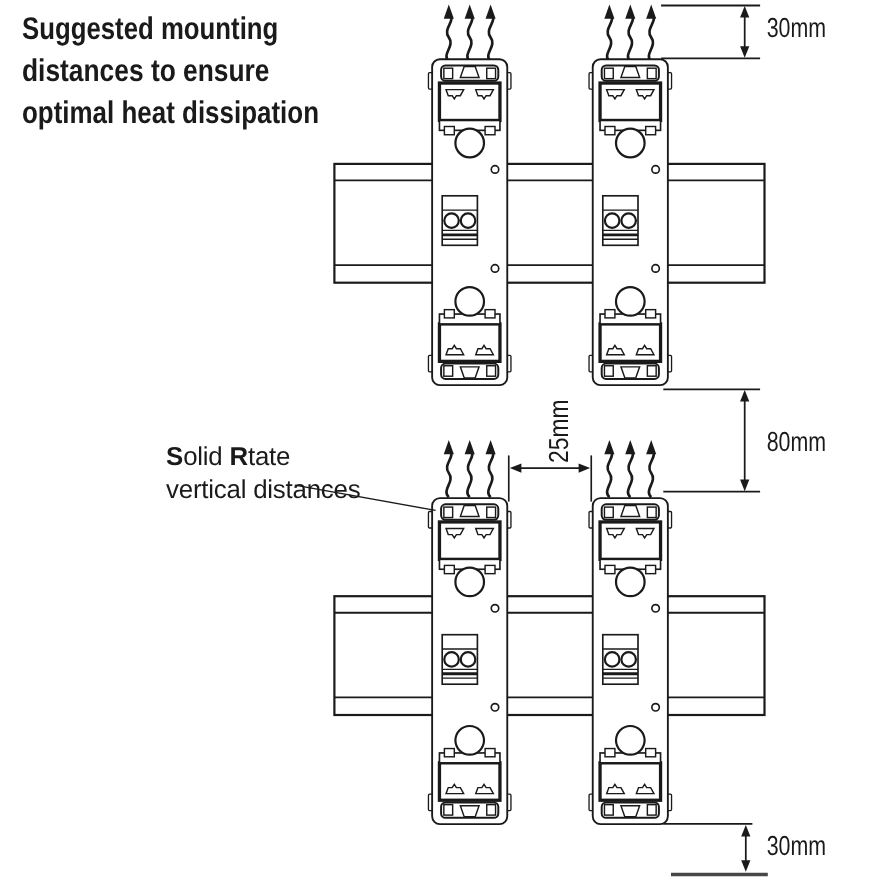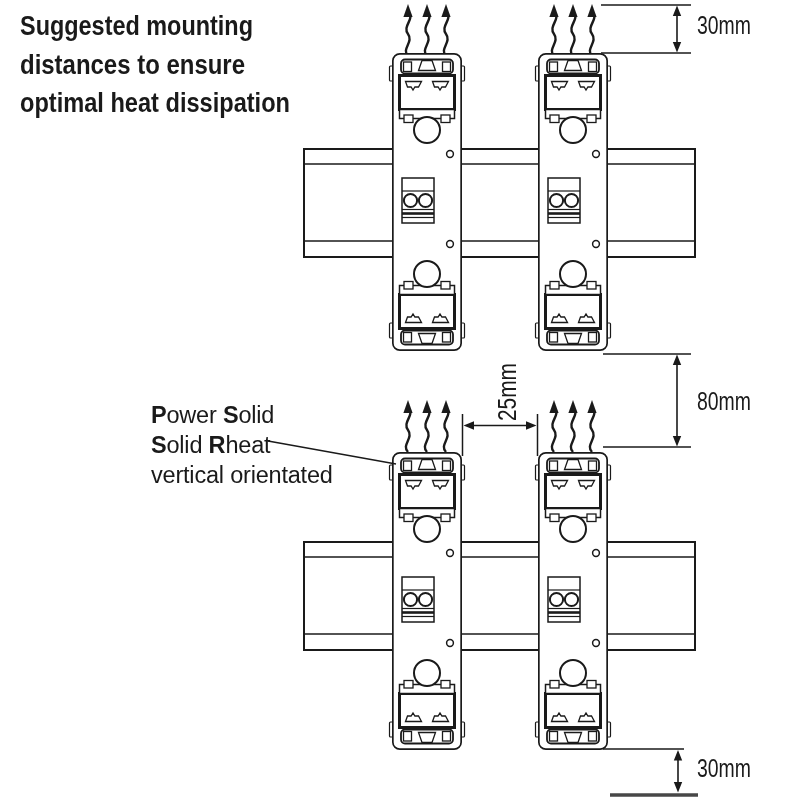--- a/index.html
+++ b/index.html
@@ -155,18 +155,17 @@
     <g>
       <text class="title-line" x="20" y="35" textLength="233" lengthAdjust="spacingAndGlyphs">Suggested mounting</text>
       <text class="title-line" x="20" y="73.5" textLength="225" lengthAdjust="spacingAndGlyphs">distances to ensure</text>
       <text class="title-line" x="20" y="112" textLength="270" lengthAdjust="spacingAndGlyphs">optimal heat dissipation</text>
     </g>
 
     <line class="ln" stroke-width="1.3" x1="268" y1="441" x2="396" y2="464"></line>
   </svg>
 
   <div class="pssr">
-    <div class="pssr-line"><span class="b">P</span><span>ower </span><span class="b">S</span><span>olid</span></div>
-    <div class="pssr-line"><span class="b">S</span><span>olid </span><span class="b">R</span><span>heat</span></div>
-    <div class="pssr-line"><span>vertical orientated</span></div>
+    <div class="pssr-line"><span class="b">S</span><span>olid </span><span class="b">R</span><span>tate</span></div>
+    <div class="pssr-line"><span>vertical distances</span></div>
   </div>
 
 </div>
 
 </body></html>

